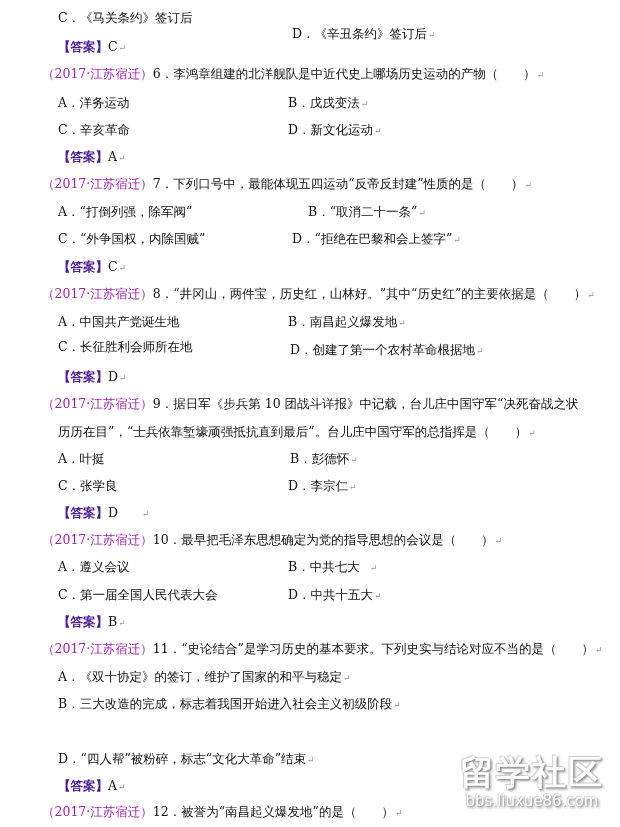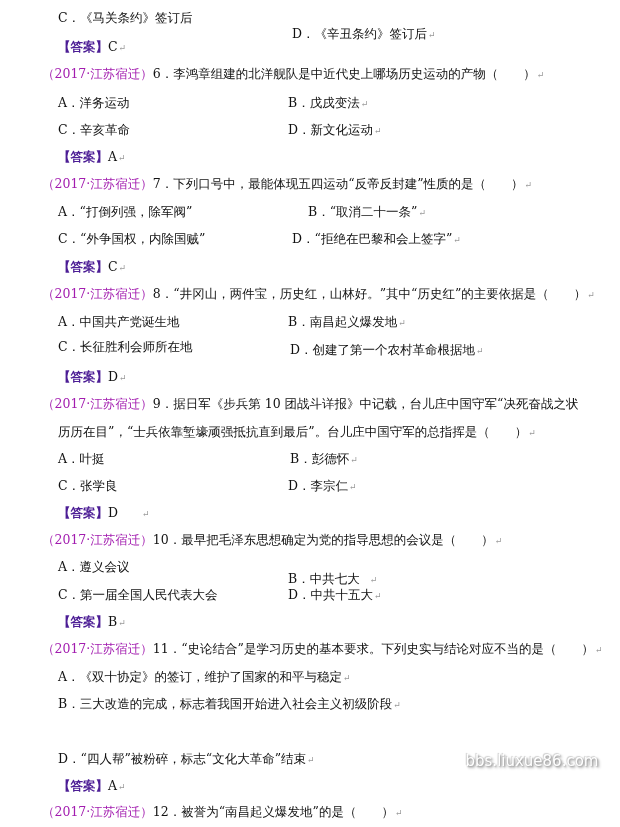--- a/index.html
+++ b/index.html
@@ -57,29 +57,30 @@
   <div class="line" style="left:42px; top:396px;"><span class="src">（2017·江苏宿迁）</span><span>9．</span><span>据日军《步兵第 10 团战斗详报》中记载，台儿庄中国守军“决死奋战之状</span></div>
   <div class="line" style="left:58px; top:424px;"><span>历历在目”，“士兵依靠堑壕顽强抵抗直到最后”。台儿庄中国守军的总指挥是（　　）</span><span class="mark">↵</span></div>
   <div class="opt" style="left:58px; top:451px;"><span>A．</span><span>叶挺</span></div>
   <div class="opt" style="left:290px; top:451px;"><span>B．</span><span>彭德怀</span><span class="mark">↵</span></div>
   <div class="opt" style="left:58px; top:478px;"><span>C．</span><span>张学良</span></div>
   <div class="opt" style="left:288px; top:478px;"><span>D．</span><span>李宗仁</span><span class="mark">↵</span></div>
   <div class="line" style="left:58px; top:505px;"><span class="ans-label">【答案】</span><span>D</span><span class="mark" style="margin-left:24px;">↵</span></div>
 
   <div class="line" style="left:42px; top:532px;"><span class="src">（2017·江苏宿迁）</span><span>10．</span><span>最早把毛泽东思想确定为党的指导思想的会议是（　　）</span><span class="mark">↵</span></div>
   <div class="opt" style="left:58px; top:559px;"><span>A．</span><span>遵义会议</span></div>
-  <div class="opt" style="left:288px; top:571px;"><span>B．</span><span>中共七大</span><span class="mark" style="margin-left:10px;">↵</span></div>
+  <div class="opt" style="left:288px; top:559px;"><span>B．</span><span>中共七大</span><span class="mark" style="margin-left:10px;">↵</span></div>
   <div class="opt" style="left:58px; top:587px;"><span>C．</span><span>第一届全国人民代表大会</span></div>
   <div class="opt" style="left:288px; top:587px;"><span>D．</span><span>中共十五大</span><span class="mark">↵</span></div>
   <div class="line" style="left:58px; top:614px;"><span class="ans-label">【答案】</span><span>B</span><span class="mark">↵</span></div>
 
   <div class="line" style="left:42px; top:641px;"><span class="src">（2017·江苏宿迁）</span><span>11．</span><span>“史论结合”是学习历史的基本要求。下列史实与结论对应不当的是（　　）</span><span class="mark">↵</span></div>
   <div class="opt" style="left:58px; top:669px;"><span>A．</span><span>《双十协定》的签订，维护了国家的和平与稳定</span><span class="mark">↵</span></div>
   <div class="opt" style="left:58px; top:696px;"><span>B．</span><span>三大改造的完成，标志着我国开始进入社会主义初级阶段</span><span class="mark">↵</span></div>
   <div class="opt" style="left:58px; top:751px;"><span>D．</span><span>“四人帮”被粉碎，标志“文化大革命”结束</span><span class="mark">↵</span></div>
   <div class="line" style="left:58px; top:778px;"><span class="ans-label">【答案】</span><span>A</span><span class="mark">↵</span></div>
 
   <div class="line" style="left:42px; top:804px;"><span class="src">（2017·江苏宿迁）</span><span>12．</span><span>被誉为“南昌起义爆发地”的是（　　）</span><span class="mark">↵</span></div>
 
   <div class="watermark">
+    <div class="wm-big">留学社区</div>
     <div class="wm-small">bbs.liuxue86.com</div>
   </div>
 </div>
 
 </body></html>

